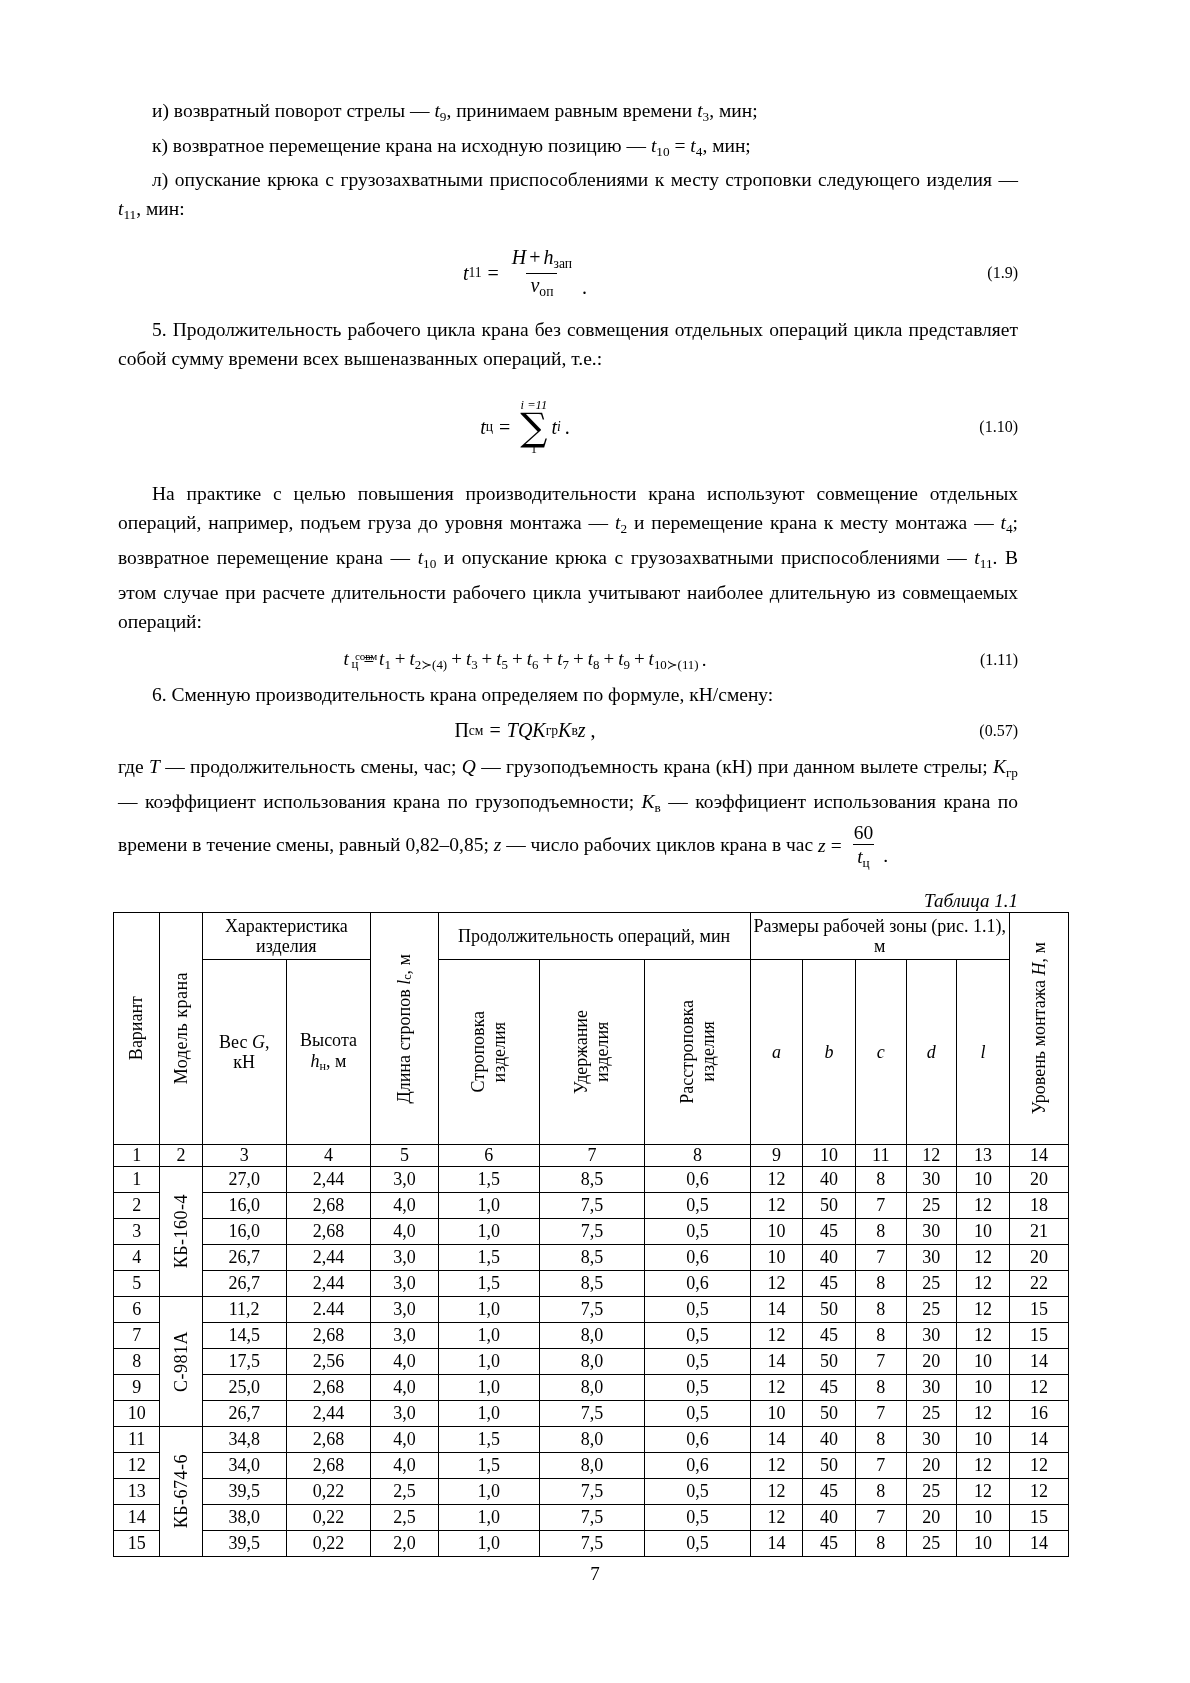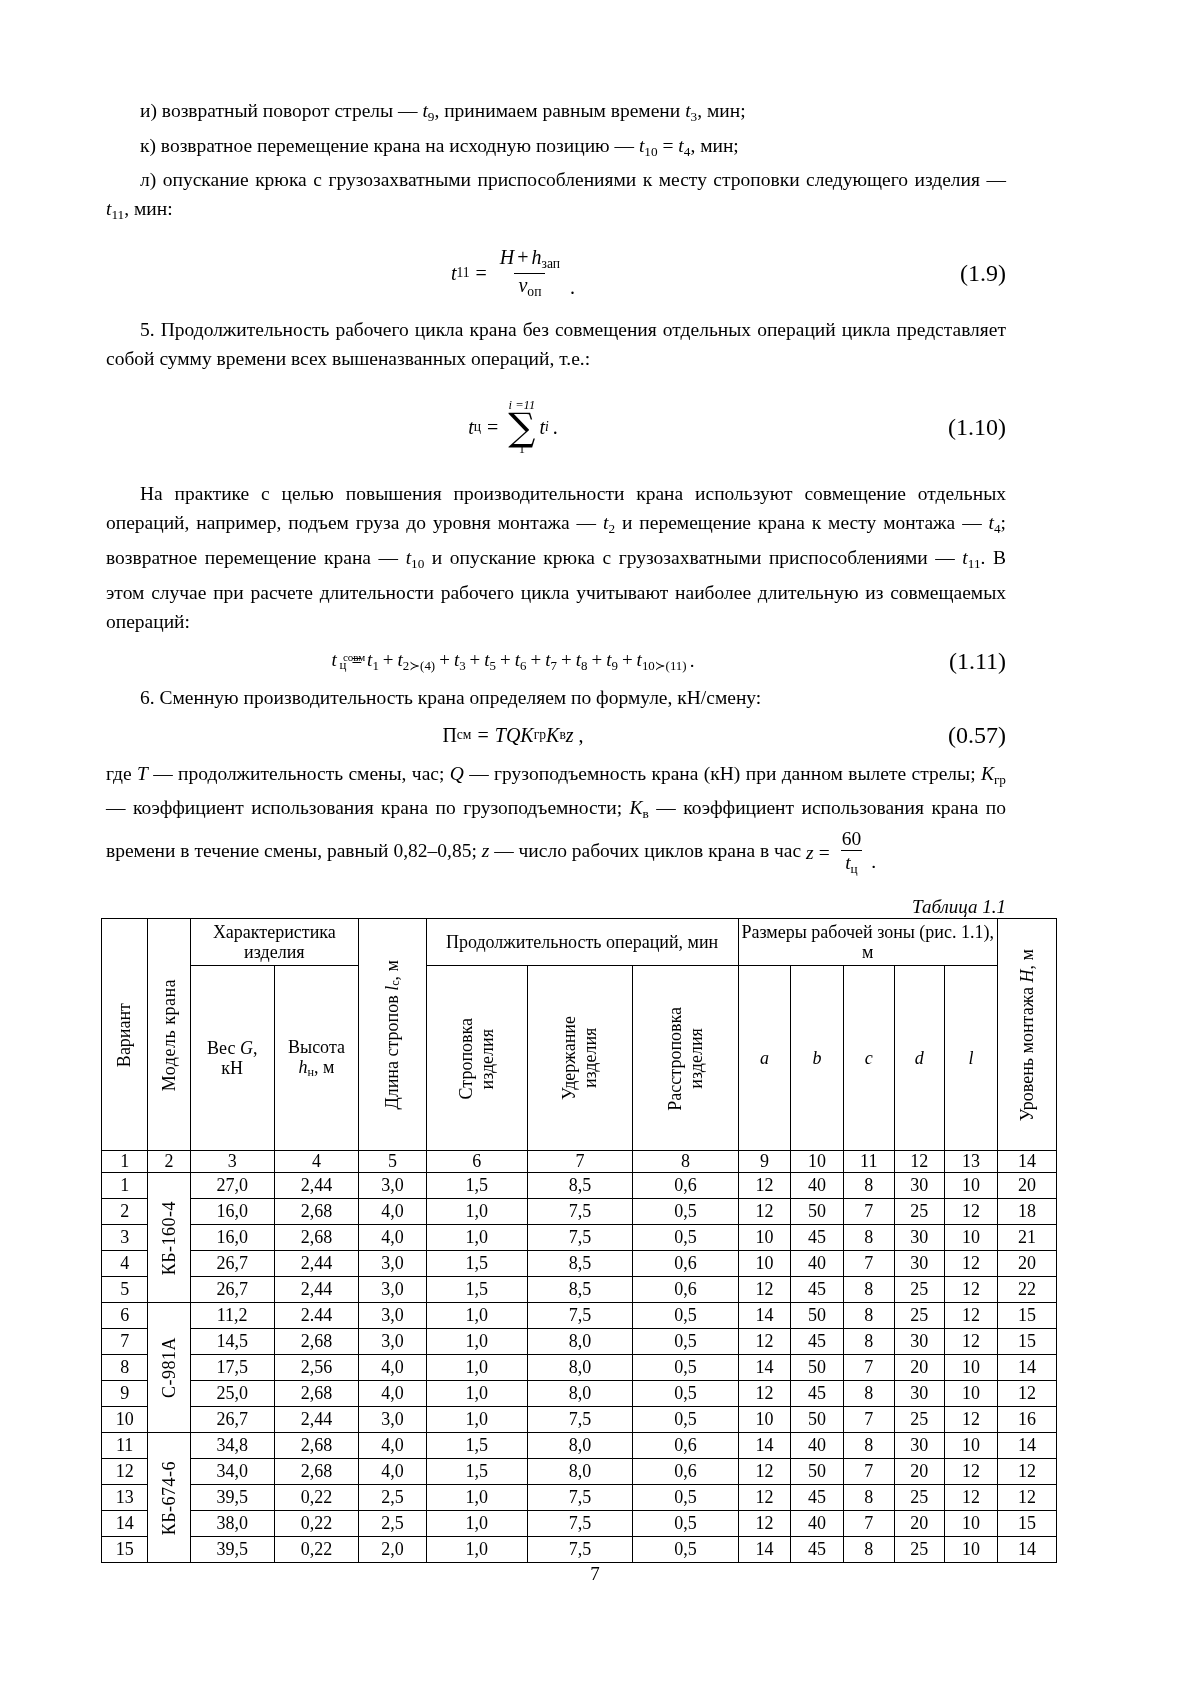--- a/index.html
+++ b/index.html
@@ -17,21 +17,21 @@
   }
   .page {
     position: absolute;
     left: 0; top: 0;
     width: 1190px;
     height: 1683px;
     padding: 0;
   }
   .content {
     position: absolute;
-    left: 106px;
+    left: 118px;
     top: 96px;
     width: 900px;
   }
 
   
   .para {
     font-size: 19.5px;
     line-height: 29px;
     text-align: justify;
     text-justify: inter-word;
@@ -54,21 +54,21 @@
   .formula-body {
     flex: 1;
     text-align: center;
     display: flex;
     justify-content: center;
     align-items: center;
   }
   .formula-num {
     width: 86px;
     text-align: right;
-    font-size: 24px;
+    font-size: 16px;
     flex: none;
   }
   .frac {
     display: inline-flex;
     flex-direction: column;
     align-items: center;
     vertical-align: middle;
     margin: 0 3px;
   }
   .frac .num { padding: 0 4px 1px 4px; line-height: 1.08; }

